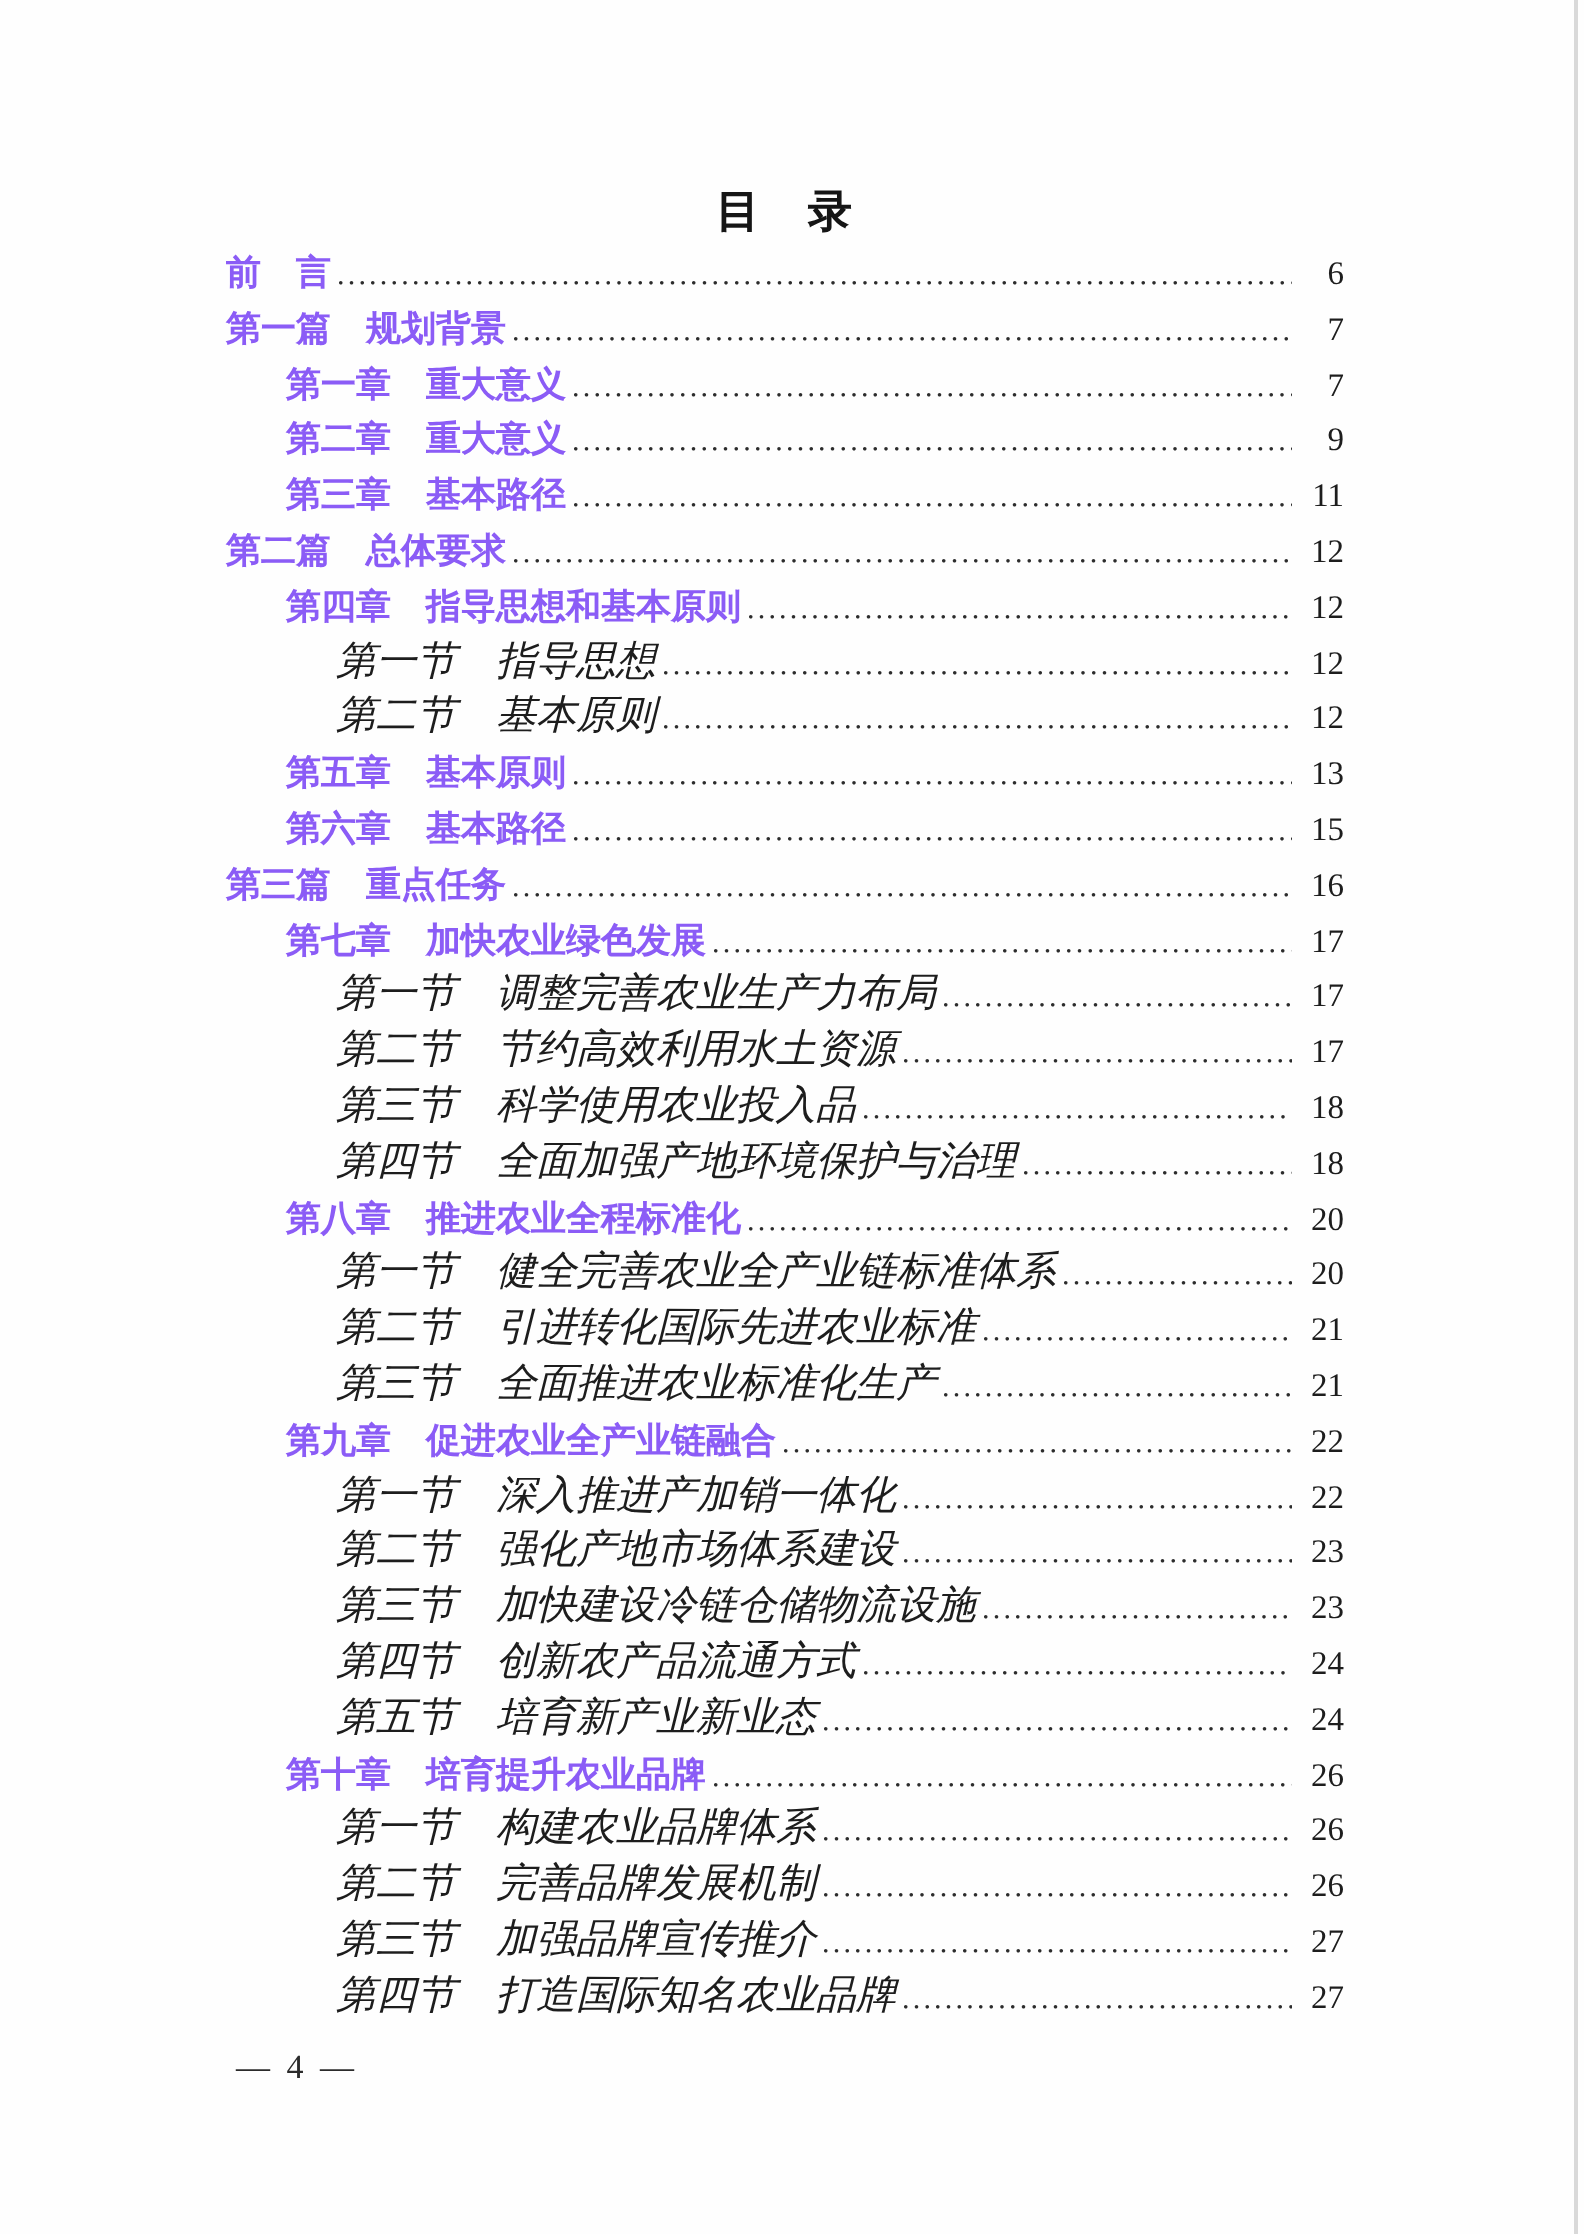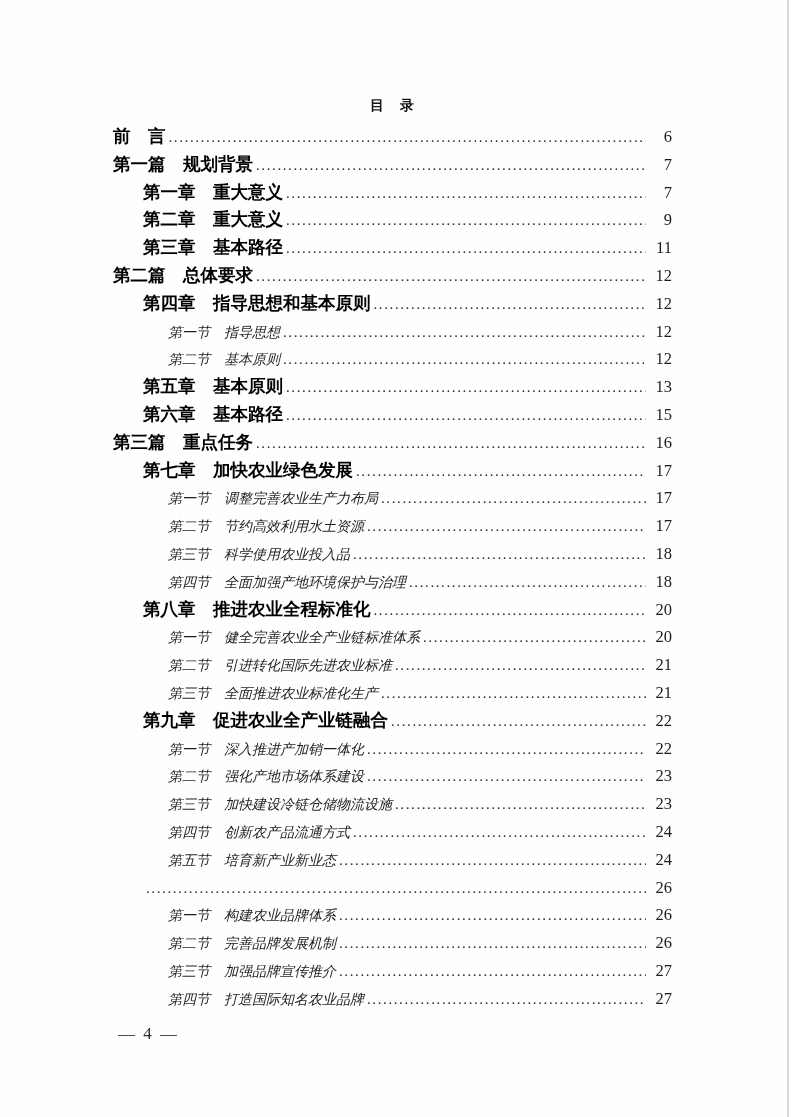--- a/index.html
+++ b/index.html
@@ -24,21 +24,21 @@
     background: #d9d9d9;
   }
   .doc-title {
     position: absolute;
     top: 92px;
     left: 113px;
     width: 559px;
     text-align: center;
     font-family: "Liberation Sans", sans-serif;
     font-weight: 700;
-    font-size: 14px;
+    font-size: 22px;
     line-height: 27px;
     color: #151515;
     letter-spacing: 1px;
   }
   .toc {
     position: absolute;
     top: 123px;
     left: 113px;
     width: 559px;
   }
@@ -53,27 +53,27 @@
     flex: 0 0 auto;
   }
   .level-0 { padding-left: 0; }
   .level-1 { padding-left: 30px; }
   .level-2 { padding-left: 55px; }
   .level-0 .toc-label,
   .level-1 .toc-label {
     font-family: "Liberation Sans", sans-serif;
     font-weight: 700;
     font-size: 17.5px;
-    color: #000000;
+    color: #8b5cf6;
   }
   .level-2 .toc-label {
     font-family: "Liberation Serif", serif;
     font-style: italic;
     font-weight: 400;
-    font-size: 14px;
+    font-size: 20px;
     color: #1d1d1d;
   }
   .toc-leader {
     flex: 1 1 auto;
     overflow: hidden;
     white-space: nowrap;
     margin: 0 6px 0 3px;
     font-family: "Liberation Serif", serif;
     font-size: 15px;
     color: #2c2c2c;
@@ -236,20 +236,21 @@
     <span class="toc-label">第四节　创新农产品流通方式</span>
     <span class="toc-leader"></span>
     <span class="toc-page">24</span>
   </div>
       <div class="toc-row level-2">
     <span class="toc-label">第五节　培育新产业新业态</span>
     <span class="toc-leader"></span>
     <span class="toc-page">24</span>
   </div>
       <div class="toc-row level-1">
+    <span class="toc-label">第十章　培育提升农业品牌</span>
     <span class="toc-leader"></span>
     <span class="toc-page">26</span>
   </div>
       <div class="toc-row level-2">
     <span class="toc-label">第一节　构建农业品牌体系</span>
     <span class="toc-leader"></span>
     <span class="toc-page">26</span>
   </div>
       <div class="toc-row level-2">
     <span class="toc-label">第二节　完善品牌发展机制</span>

